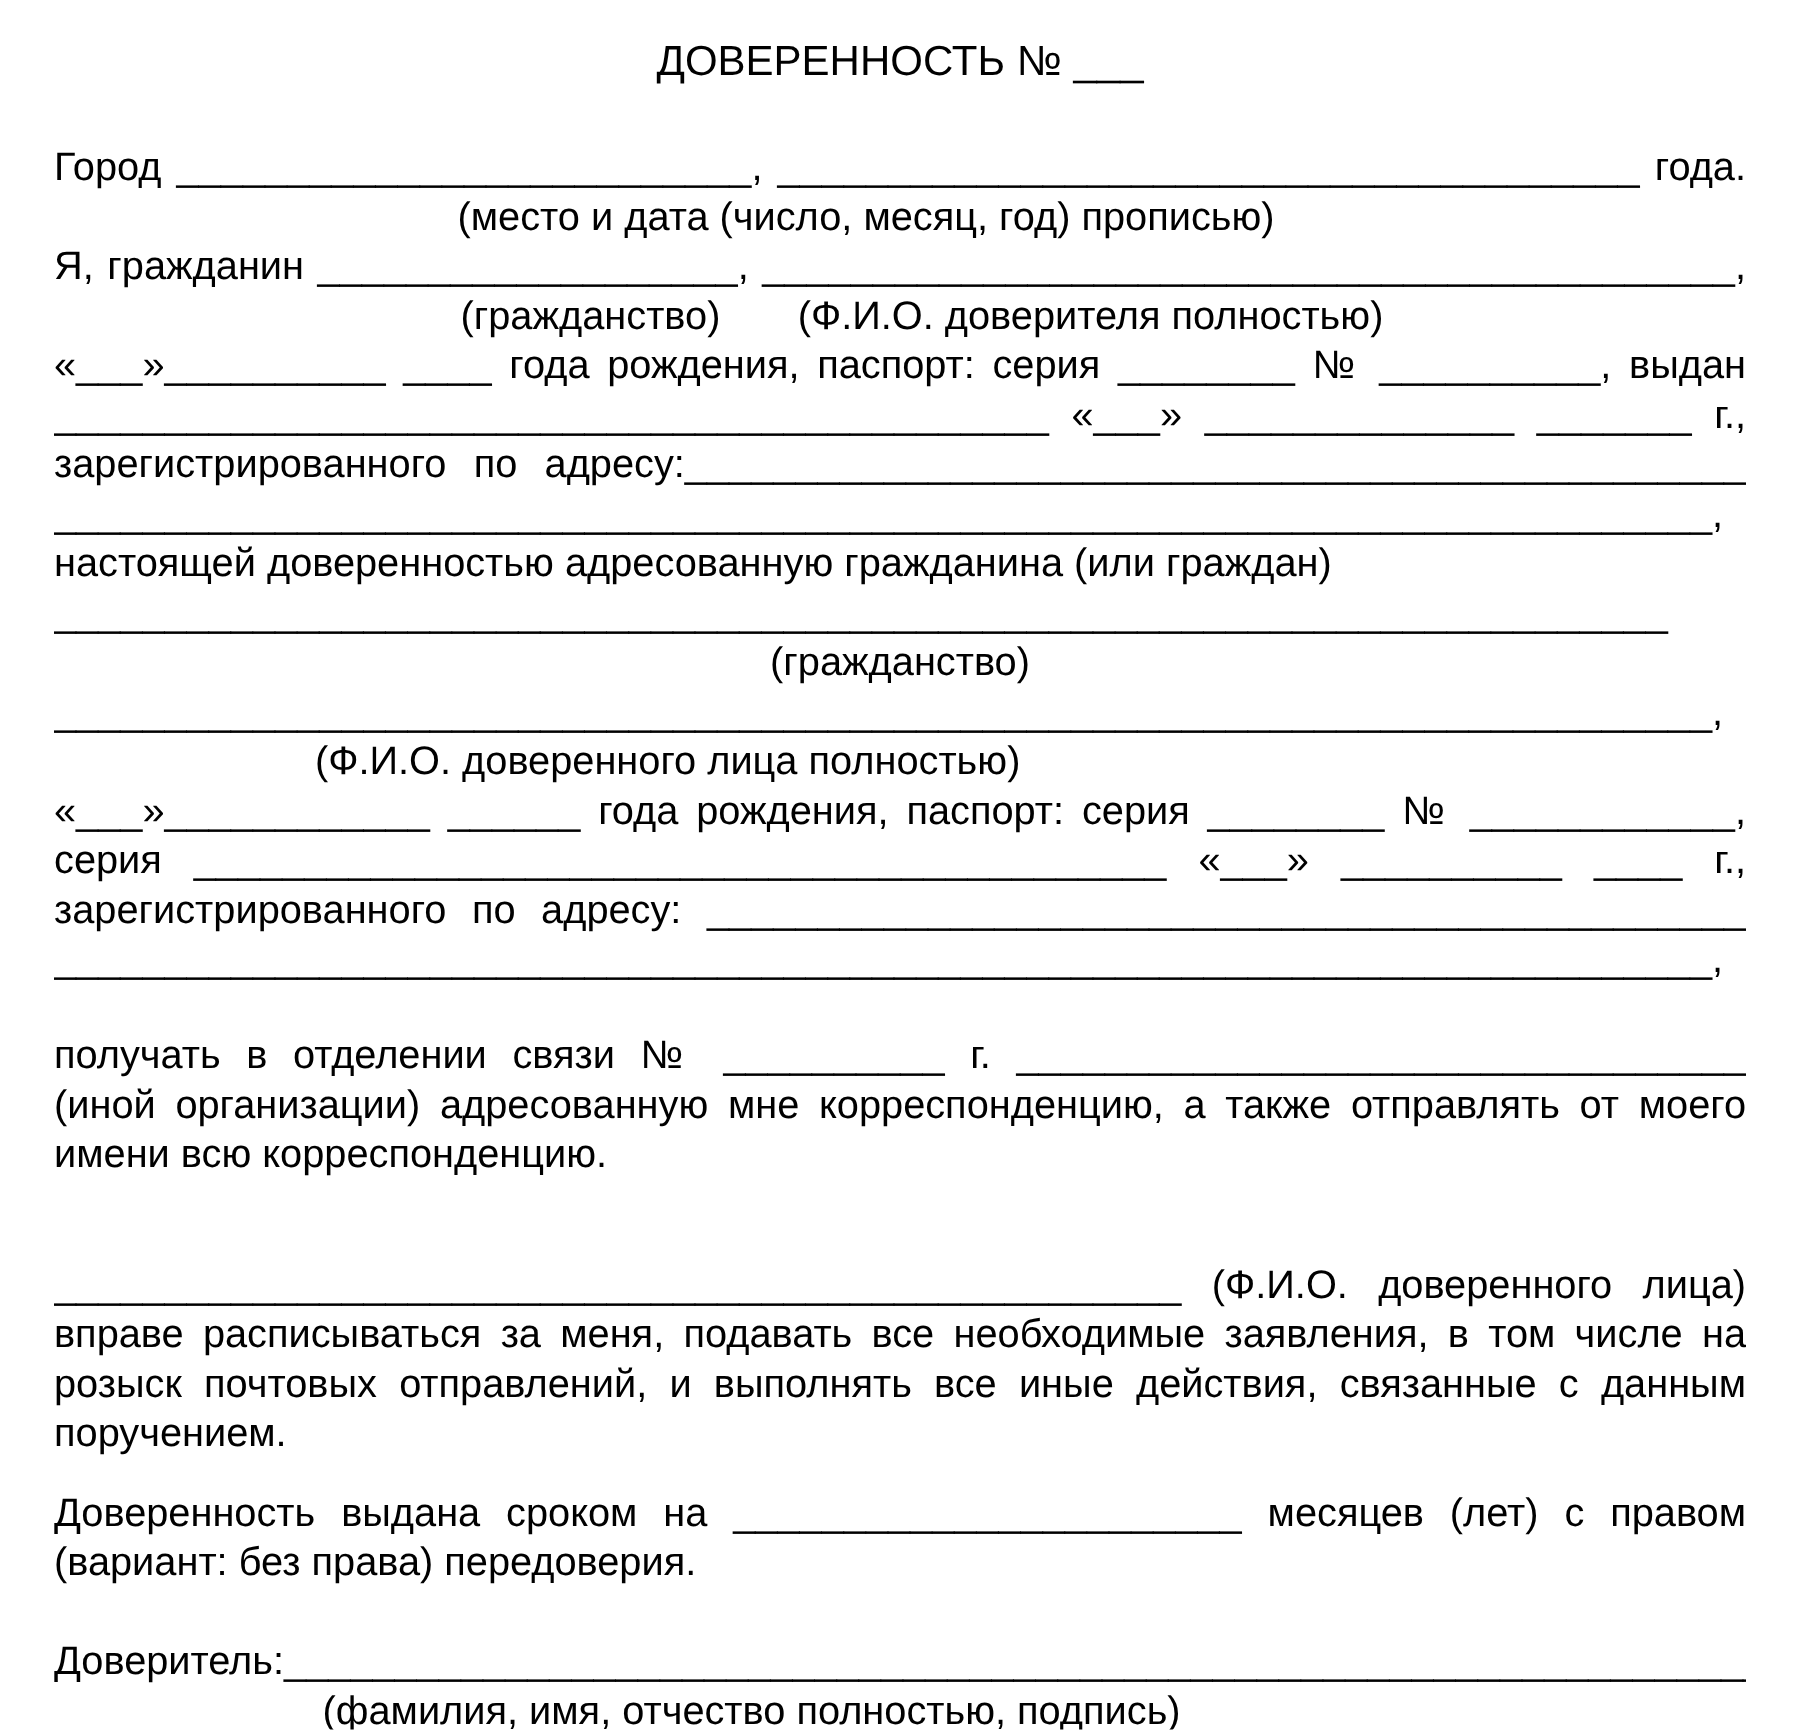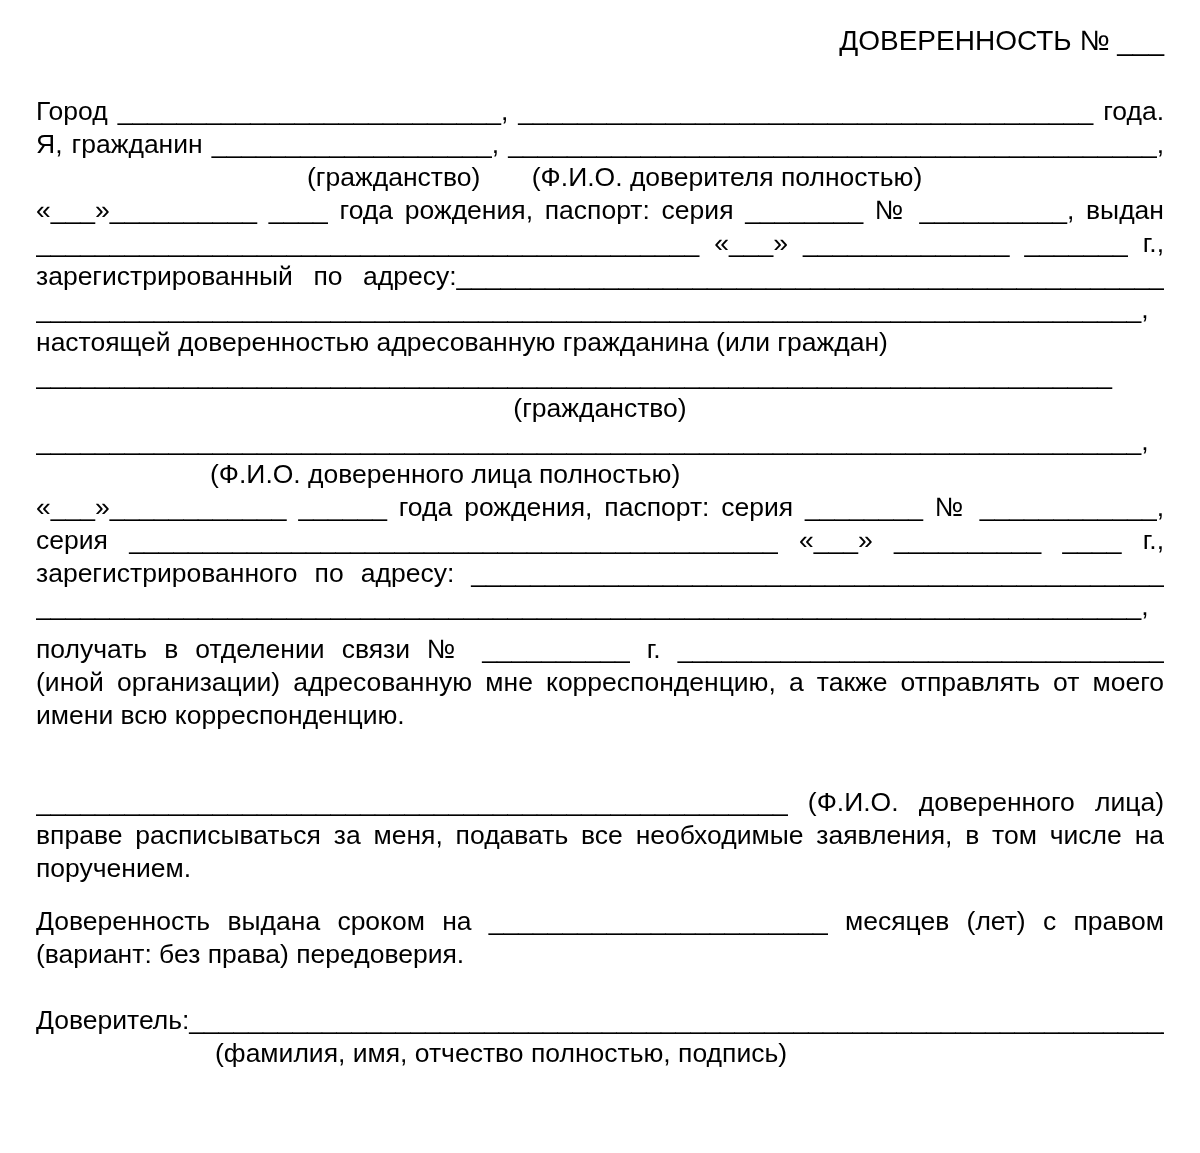--- a/index.html
+++ b/index.html
@@ -5,70 +5,72 @@
   html, body { margin: 0; padding: 0; background: #ffffff; }
   body {
     width: 1200px;
     height: 1153px;
     color: #000000;
     font-family: "Liberation Sans", "DejaVu Sans", sans-serif;
     overflow: hidden;
   }
   .doc { padding: 24px 36px 0 36px; }
   .title {
-    text-align: right;
+    text-align: center;
     font-size: 28px;
     line-height: 34px;
     height: 34px;
     margin-bottom: 37px;
     white-space: pre;
   }
   .line {
     font-size: 26.5px;
     line-height: 33px;
     height: 33px;
     overflow: hidden;
   }
   
   .j { text-align: justify; text-align-last: justify; }
   .c { text-align: center; }
   .m269 { padding-left: 269px; }
   .m271 { padding-left: 271px; white-space: pre; }
   .m174 { padding-left: 174px; }
   .m179 { padding-left: 179px; }
-  .g27 { margin-top: 10px; }
+  .g27 { margin-top: 31px; }
   .g35 { margin-top: 54px; }
   .g20 { margin-top: 20px; }
   .g33 { margin-top: 33px; }
 </style>
 </head>
 <body>
 
 <div class="doc">
   <div class="title">ДОВЕРЕННОСТЬ № ___</div>
 
   <div class="line j">Город __________________________, _______________________________________ года.</div>
+  <div class="line m269">(место и дата (число, месяц, год) прописью)</div>
   <div class="line j">Я, гражданин ___________________, ____________________________________________,</div>
   <div class="line m271">(гражданство)&nbsp;&nbsp;&nbsp;&nbsp;&nbsp;&nbsp;&nbsp;(Ф.И.О. доверителя полностью)</div>
   <div class="line j">«___»__________ ____ года рождения, паспорт: серия ________ № __________, выдан</div>
   <div class="line j">_____________________________________________ «___» ______________ _______ г.,</div>
-  <div class="line j">зарегистрированный по адресу:________________________________________________</div>
+  <div class="line j">зарегистрированного по адресу:________________________________________________</div>
   <div class="line j">___________________________________________________________________________,</div>
   <div class="line">настоящей доверенностью адресованную гражданина (или граждан)</div>
   <div class="line">_________________________________________________________________________</div>
   <div class="line c">(гражданство)</div>
   <div class="line j">___________________________________________________________________________,</div>
   <div class="line m174">(Ф.И.О. доверенного лица полностью)</div>
   <div class="line j">«___»____________ ______ года рождения, паспорт: серия ________ № ____________,</div>
   <div class="line j">серия ____________________________________________ «___» __________ ____ г.,</div>
   <div class="line j">зарегистрированного по адресу: _______________________________________________</div>
   <div class="line j">___________________________________________________________________________,</div>
   <div class="line j g27">получать в отделении связи № __________ г. _________________________________</div>
   <div class="line j">(иной организации) адресованную мне корреспонденцию, а также отправлять от моего</div>
   <div class="line">имени всю корреспонденцию.</div>
   <div class="line j g35">___________________________________________________ (Ф.И.О. доверенного лица)</div>
   <div class="line j">вправе расписываться за меня, подавать все необходимые заявления, в том числе на</div>
+  <div class="line j">розыск почтовых отправлений, и выполнять все иные действия, связанные с данным</div>
   <div class="line">поручением.</div>
   <div class="line j g20">Доверенность выдана сроком на _______________________ месяцев (лет) с правом</div>
   <div class="line">(вариант: без права) передоверия.</div>
   <div class="line g33">Доверитель:_________________________________________________________________________</div>
   <div class="line m179">(фамилия, имя, отчество полностью, подпись)</div>
 </div>
 
 </body></html>

